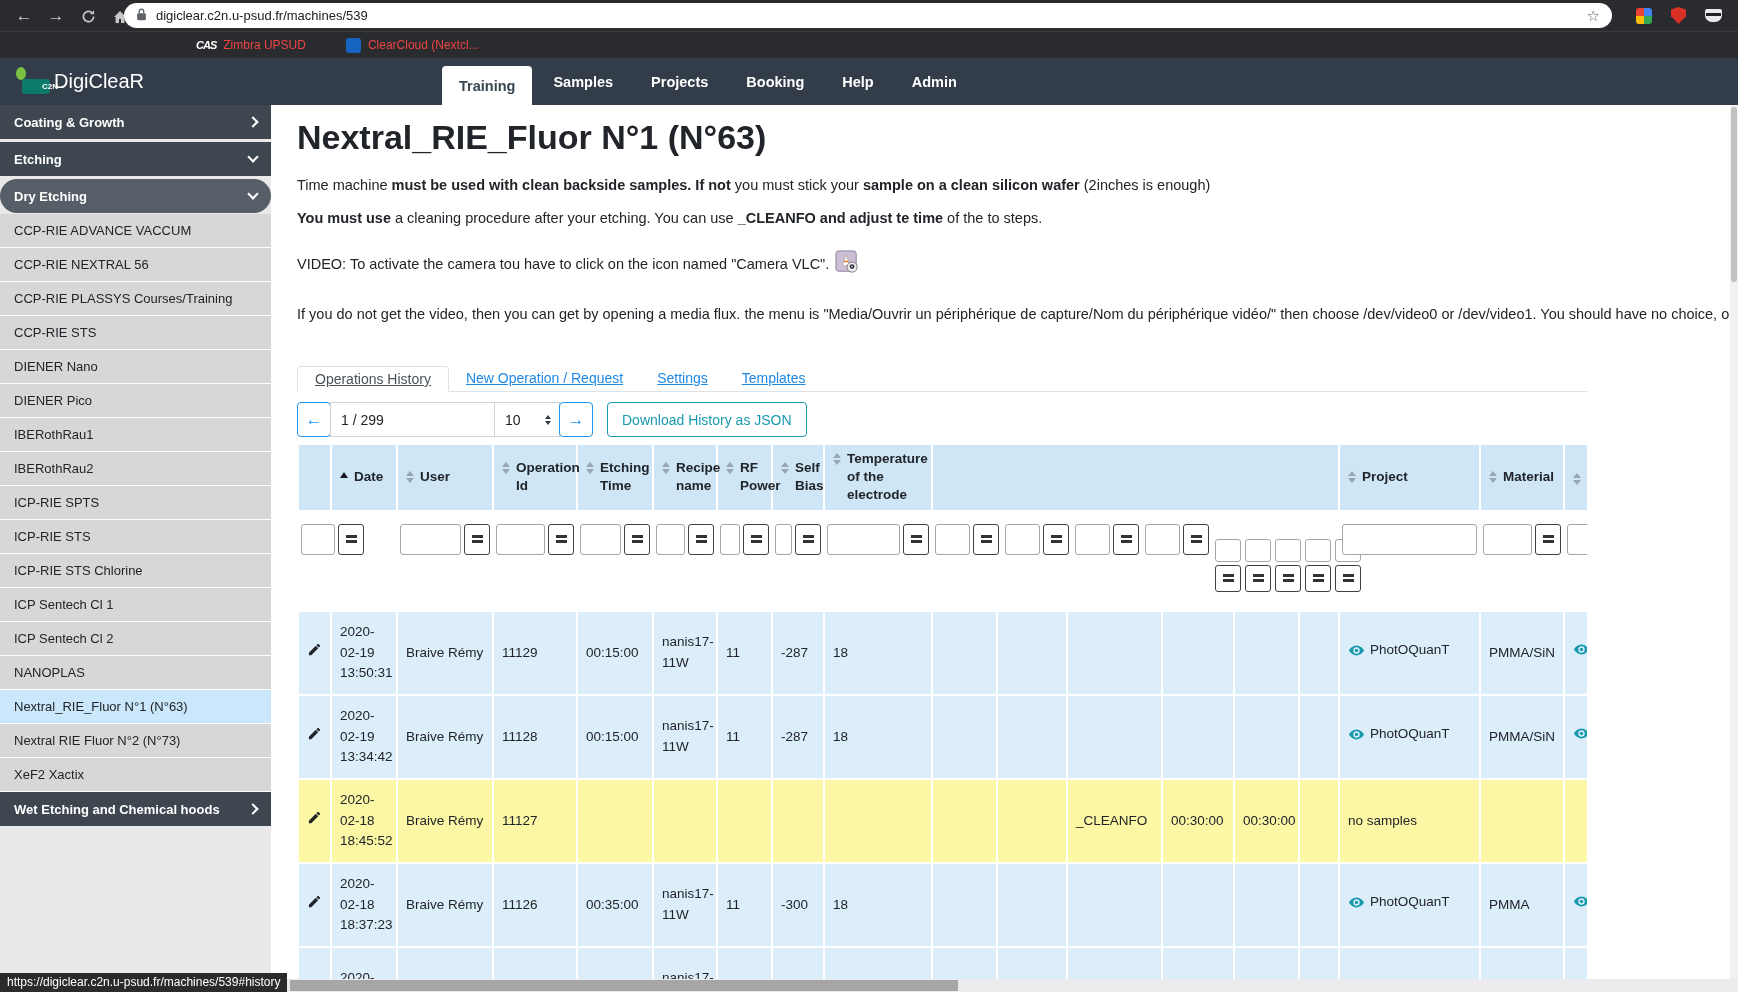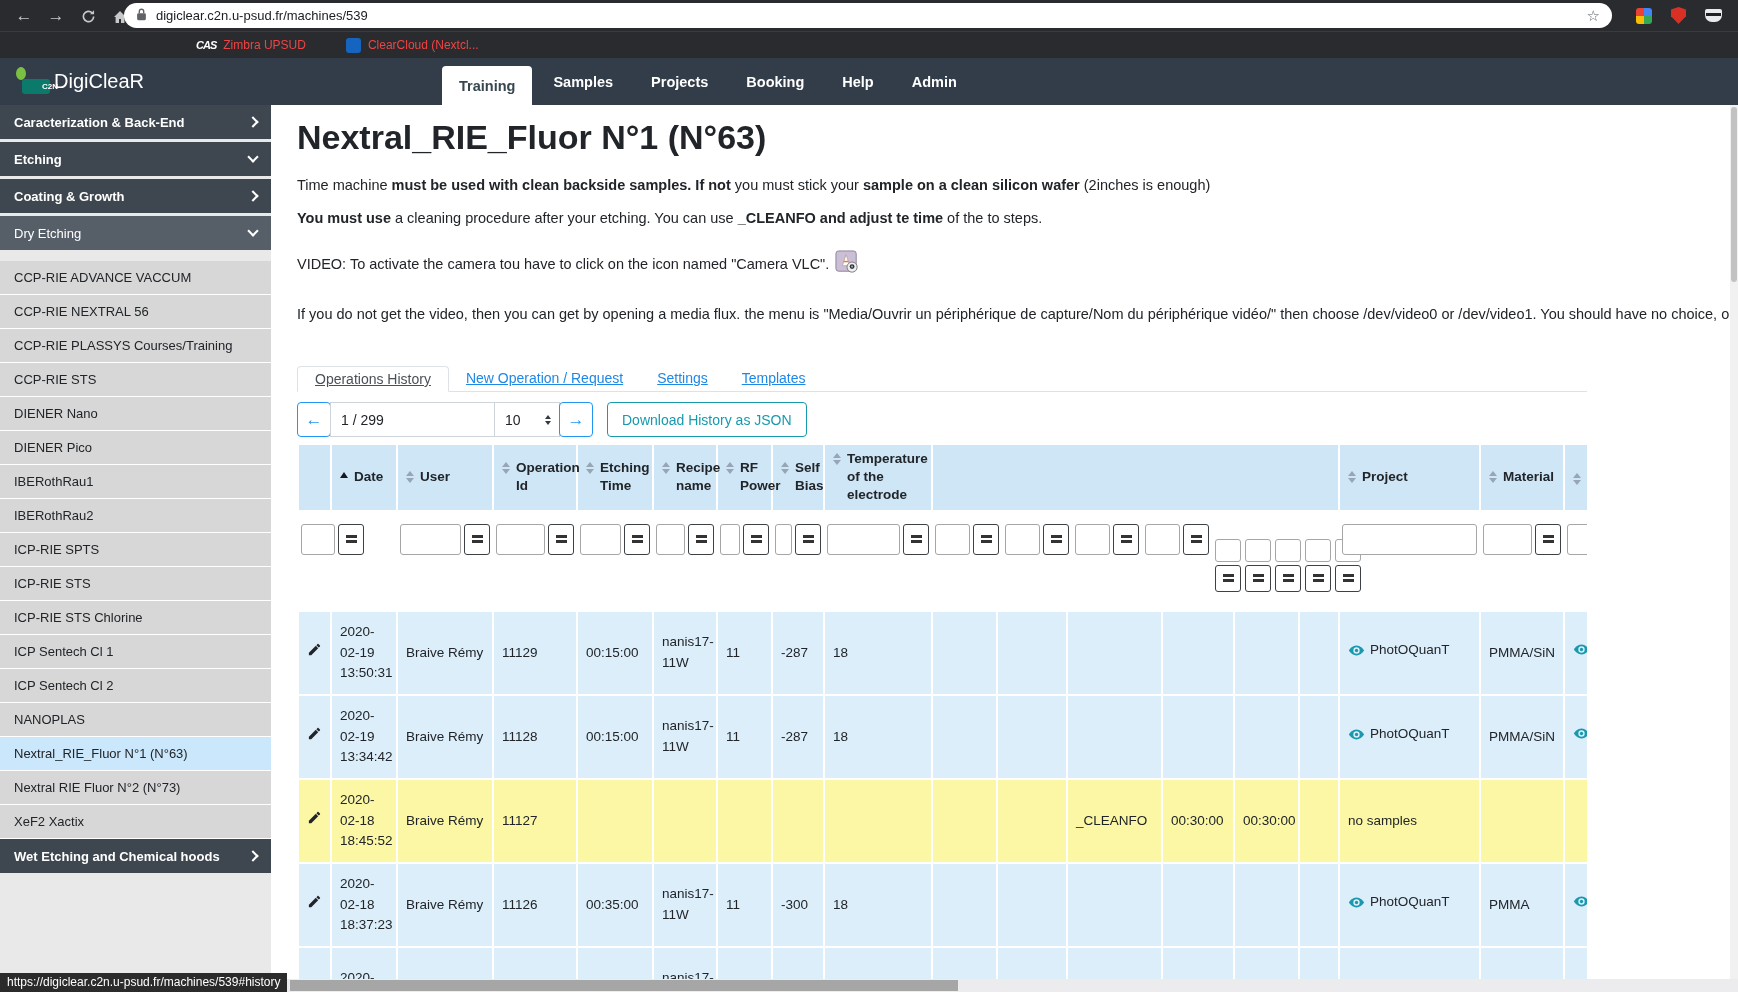--- a/index.html
+++ b/index.html
@@ -46,21 +46,21 @@
   .brand-name{color:#fff;font-size:20px;font-weight:500;}
   .app-nav{position:absolute;left:442px;top:0;bottom:0;display:flex;align-items:stretch;}
   .nav-item{padding:0 17px;display:flex;align-items:center;color:#fff;font-size:14.5px;font-weight:700;cursor:default;margin-right:4px;}
   .nav-item.active{background:#fff;color:#37474f;border-radius:4px 4px 0 0;margin-top:8px;}
 
   
   .sidebar{position:absolute;top:105px;left:0;width:271px;bottom:0;background:#e9e9e9;overflow:hidden;}
   .side-entry{height:34px;display:flex;align-items:center;justify-content:space-between;
     padding:0 14px;font-size:13px;cursor:default;}
   .side-entry.group{background:var(--sidebar_group_bg);color:#fff;font-weight:700;margin-bottom:3px;}
-  .side-entry.subgroup{background:var(--sidebar_subgroup_bg);color:#fff;font-weight:400;margin-bottom:11px;}
+  .side-entry.subgroup{background:var(--sidebar_subgroup_bg);color:#fff;font-weight:700;margin-bottom:1px;border-radius:17px;}
   .side-entry.item{background:var(--sidebar_item_bg);color:#212529;border-bottom:1px solid #fff;}
   .side-entry.item.selected{background:var(--sidebar_selected_bg);}
   .chev{width:8px;height:8px;border-right:2px solid #fff;border-bottom:2px solid #fff;display:inline-block;flex:none;}
   .chev.right{transform:rotate(-45deg);}
   .chev.down{transform:rotate(45deg);margin-top:-4px;}
 
   
   .main{position:absolute;top:105px;left:271px;right:0;bottom:0;background:#fff;overflow:hidden;padding:13px 0 0 26px;}
   h1{margin:0 0 20px;font-size:34px;font-weight:700;color:#212529;}
   .intro{margin:0 0 17px;font-size:14.5px;color:#212529;}
@@ -210,30 +210,26 @@
           <span class="nav-label">Help</span>
         </div>
         <div class="nav-item">
           <span class="nav-label">Admin</span>
         </div>
       </div>
   </div>
 
   <div class="sidebar" id="sidebar">
       <div class="side-entry group">
-    <span class="side-label">Caracterization &amp; Back-End</span>
+    <span class="side-label">Coating &amp; Growth</span>
     <span class="chev right"></span>
   </div>
       <div class="side-entry group">
     <span class="side-label">Etching</span>
     <span class="chev down"></span>
-  </div>
-      <div class="side-entry group">
-    <span class="side-label">Coating &amp; Growth</span>
-    <span class="chev right"></span>
   </div>
       <div class="side-entry subgroup">
     <span class="side-label">Dry Etching</span>
     <span class="chev down"></span>
   </div>
       <div class="side-entry item">
     <span class="side-label">CCP-RIE ADVANCE VACCUM</span>
 
   </div>
       <div class="side-entry item">

